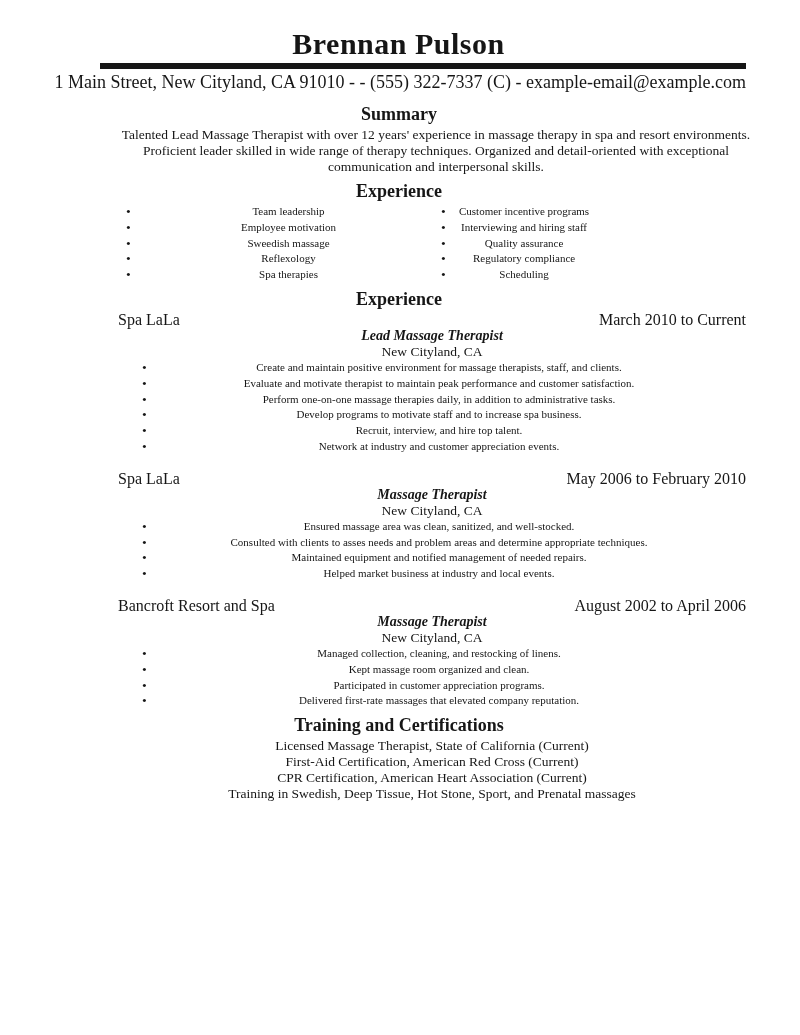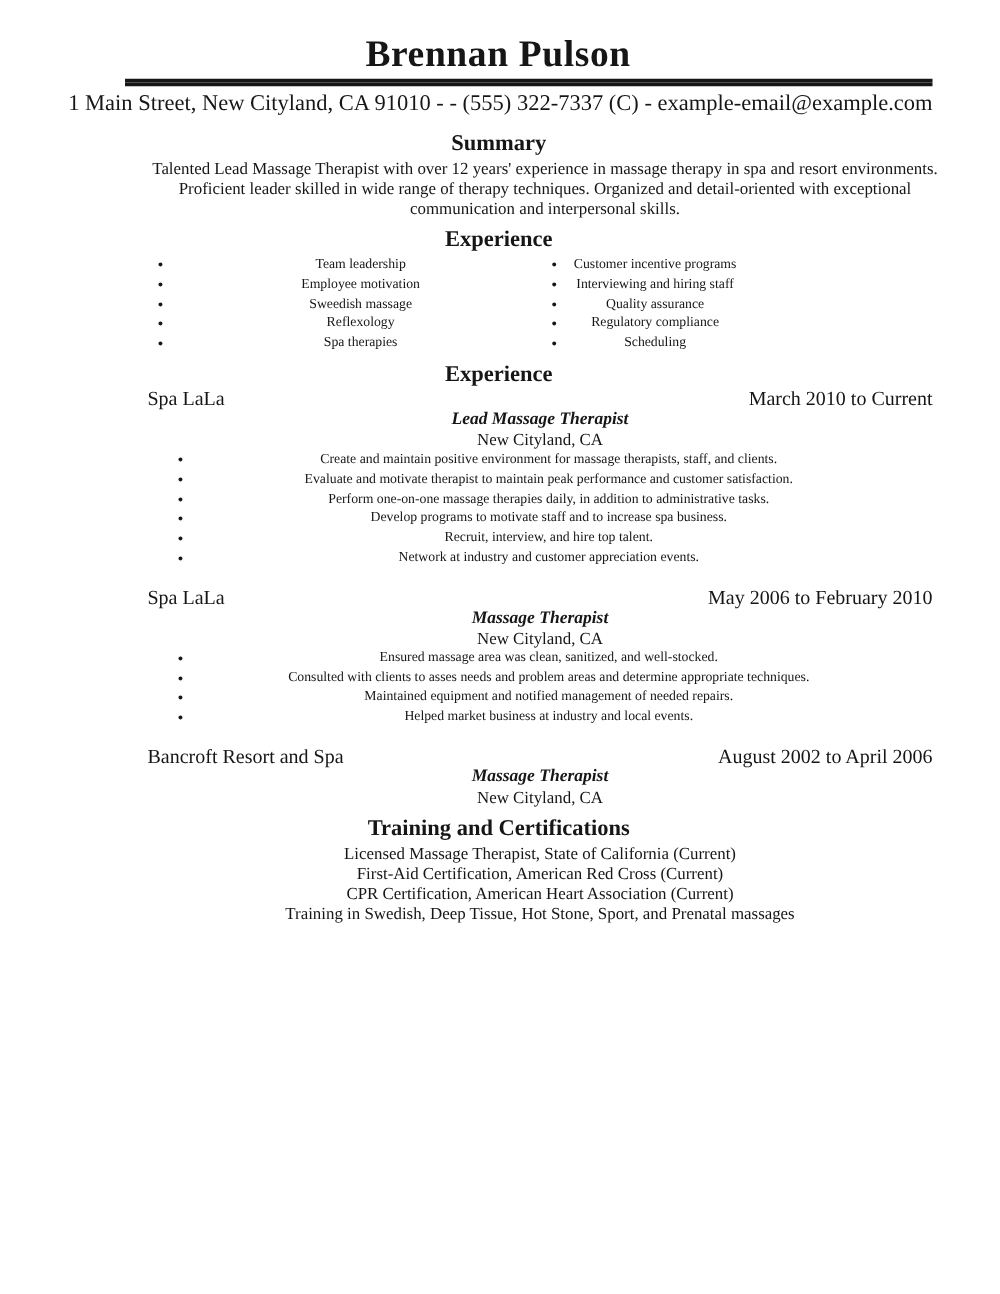--- a/index.html
+++ b/index.html
@@ -170,20 +170,26 @@
       </ul>
     </div>
 
     <div class="job">
       <div class="job-head">
         <span class="company">Bancroft Resort and Spa</span>
         <span class="dates">August 2002 to April 2006</span>
       </div>
       <div class="role">Massage Therapist</div>
       <div class="location">New Cityland, CA</div>
+      <ul class="bullets">
+        <li class="bullet-item">Managed collection, cleaning, and restocking of linens.</li>
+        <li class="bullet-item">Kept massage room organized and clean.</li>
+        <li class="bullet-item">Participated in customer appreciation programs.</li>
+        <li class="bullet-item">Delivered first-rate massages that elevated company reputation.</li>
+      </ul>
     </div>
   </section>
 
   <section>
     <h2>Training and Certifications</h2>
     <div class="training-lines">
       <div class="training-line">Licensed Massage Therapist, State of California (Current)</div>
       <div class="training-line">First-Aid Certification, American Red Cross (Current)</div>
       <div class="training-line">CPR Certification, American Heart Association (Current)</div>
       <div class="training-line">Training in Swedish, Deep Tissue, Hot Stone, Sport, and Prenatal massages</div>

